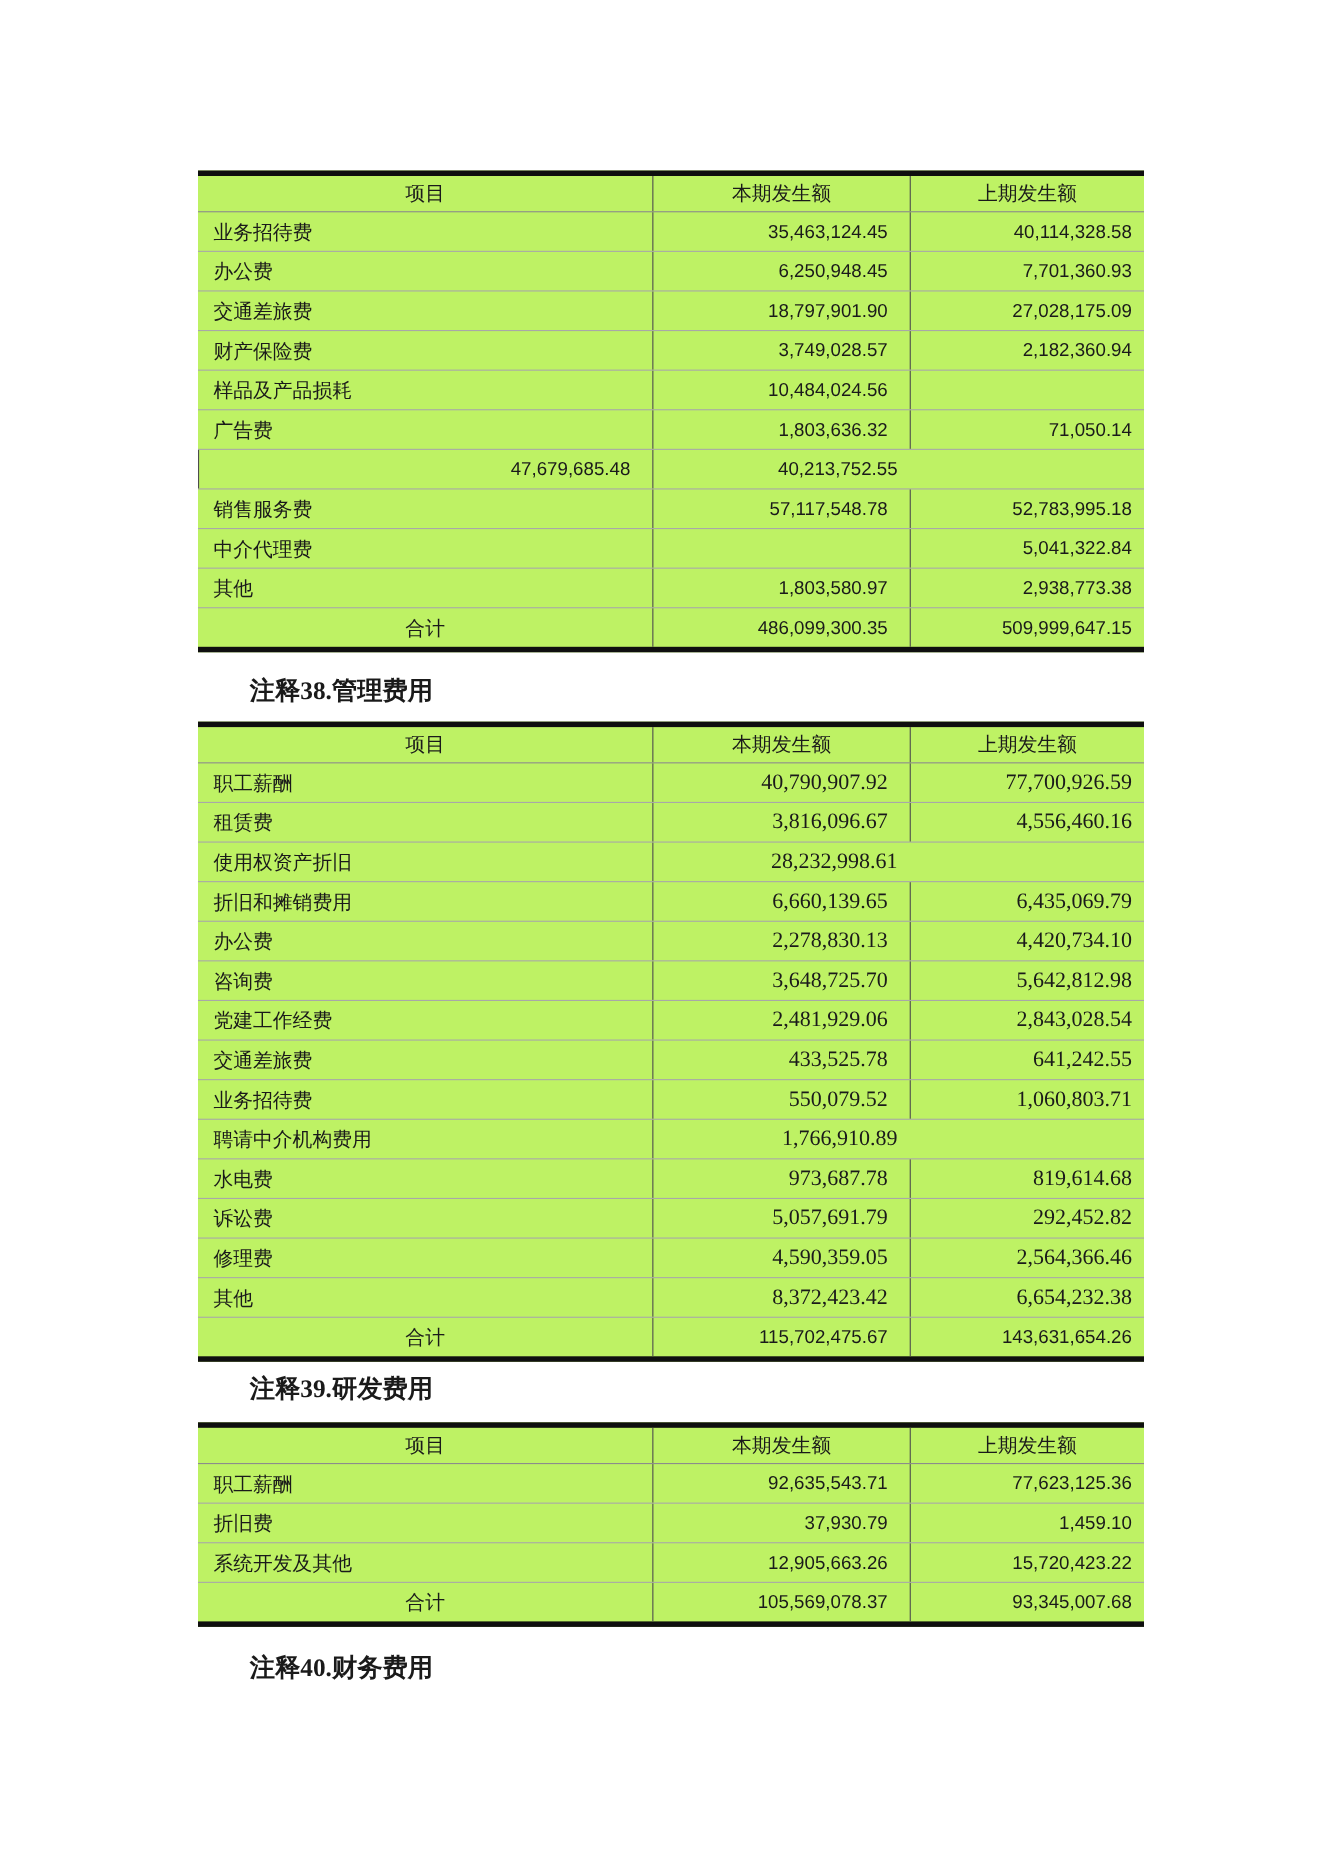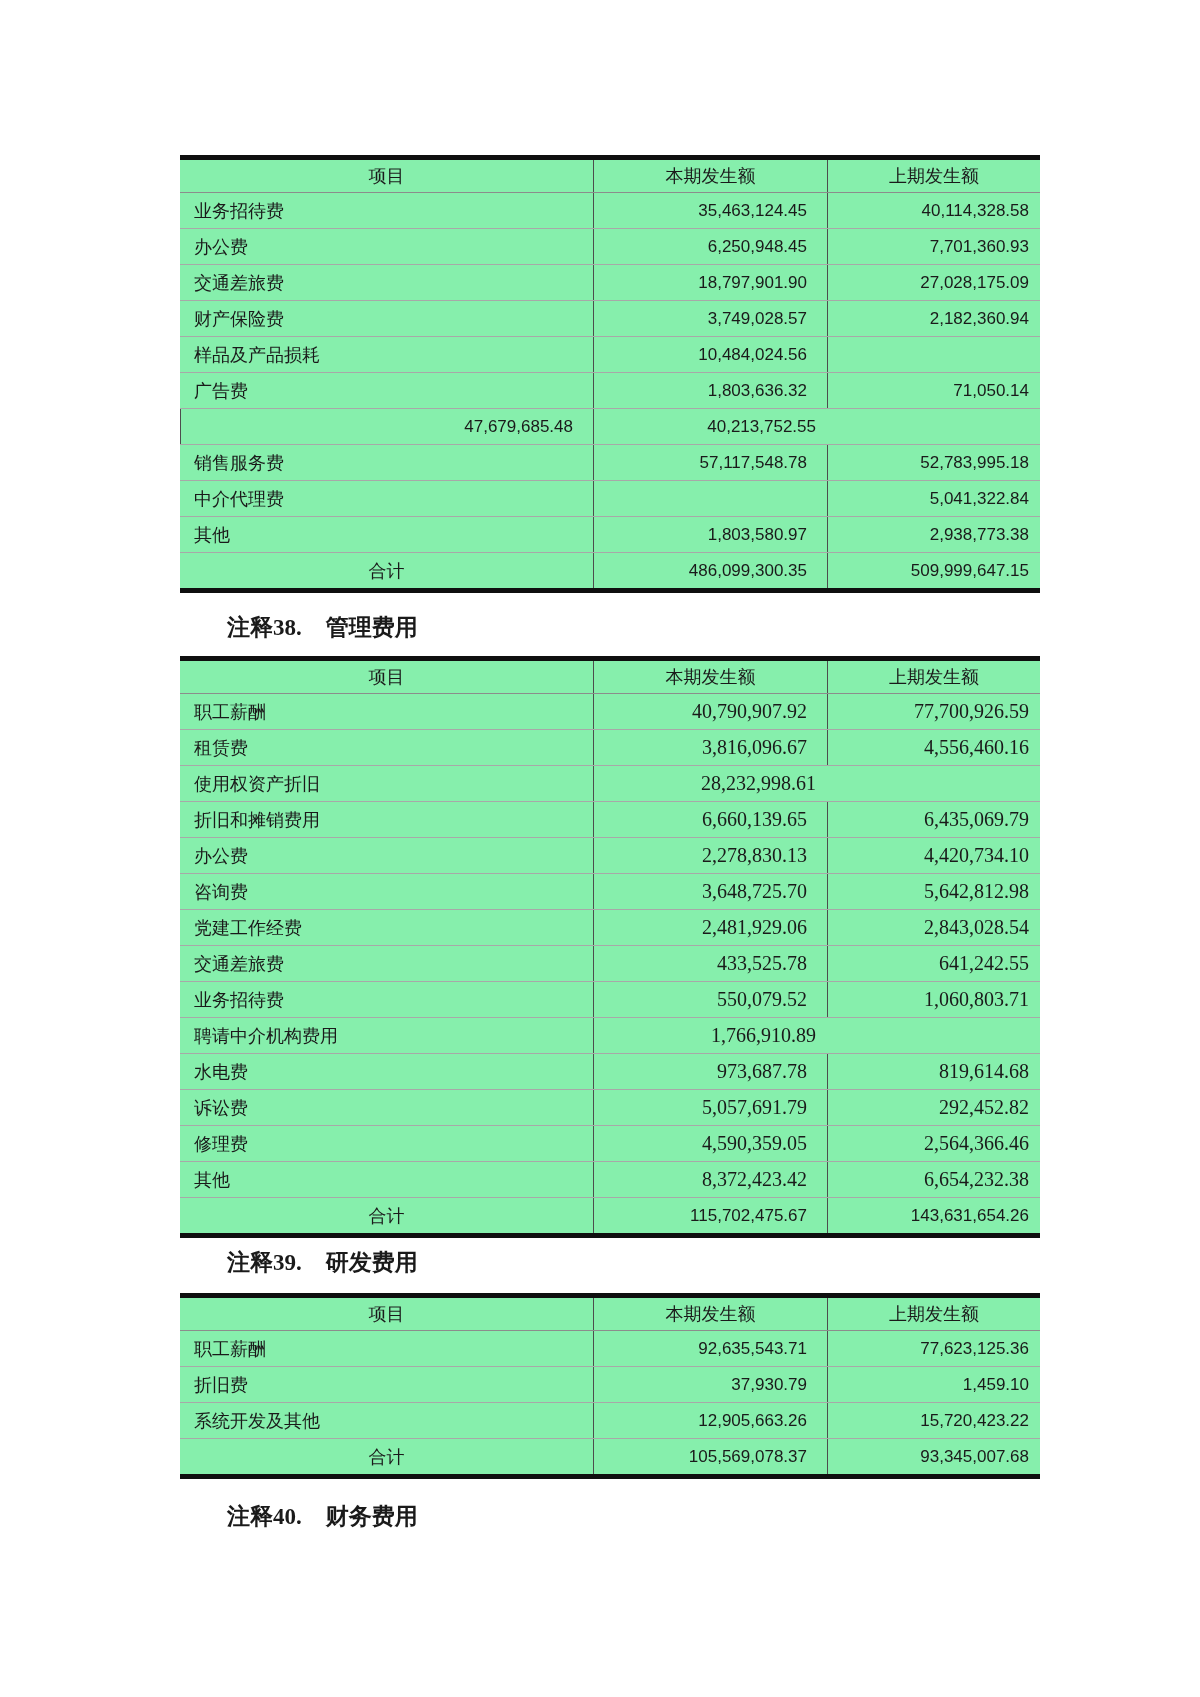--- a/index.html
+++ b/index.html
@@ -7,21 +7,21 @@
     width:1200px;height:1697px;position:relative;background:#ffffff;
     font-family:"Liberation Serif","DejaVu Serif",serif;color:#1a1a1a;
     overflow:hidden;
   }
   .page{position:absolute;inset:0;}
 
   
   .fin-table{
     position:absolute;left:180px;width:860px;
     border-top:5px solid #0f0f0f;border-bottom:5px solid #0f0f0f;
-    background:#86efac;
+    background:#bef264;
   }
   .row{display:grid;grid-template-columns:413px 234px 213px;height:35px;}
   .row.header{height:32px;}
   .row + .row{border-top:1px solid #a8a8a8;}
   .row.header + .row{border-top:1px solid #8c8c8c;}
   .cell{display:flex;align-items:center;overflow:hidden;white-space:nowrap;}
   .c0{padding-left:14px;justify-content:flex-start;font-size:18px;}
   .c1,.c2{
     border-left:1px solid #4d4d4d;justify-content:flex-end;
     font-family:"Liberation Sans","DejaVu Sans",sans-serif;font-size:17px;
@@ -31,21 +31,21 @@
   .header .cell{justify-content:center;padding:0;font-size:18px;
     font-family:"Liberation Serif","DejaVu Serif",serif;}
   .total .c0{justify-content:center;padding-left:0;}
   .cell.serif{font-family:Liberation Serif, serif;font-size:20px;}
 
   
   .note-heading{
     position:absolute;left:227px;height:30px;line-height:30px;
     font-weight:bold;font-size:23px;white-space:nowrap;
   }
-  .note-title{margin-left:24px;}
+  .note-title{}
 
   #t-selling{top:155px;}
   #h-note38{top:613px;}
   #t-admin{top:656px;}
   #h-note39{top:1248px;}
   #t-rnd{top:1293px;}
   #h-note40{top:1502px;}
 </style>
 </head>
 <body>

